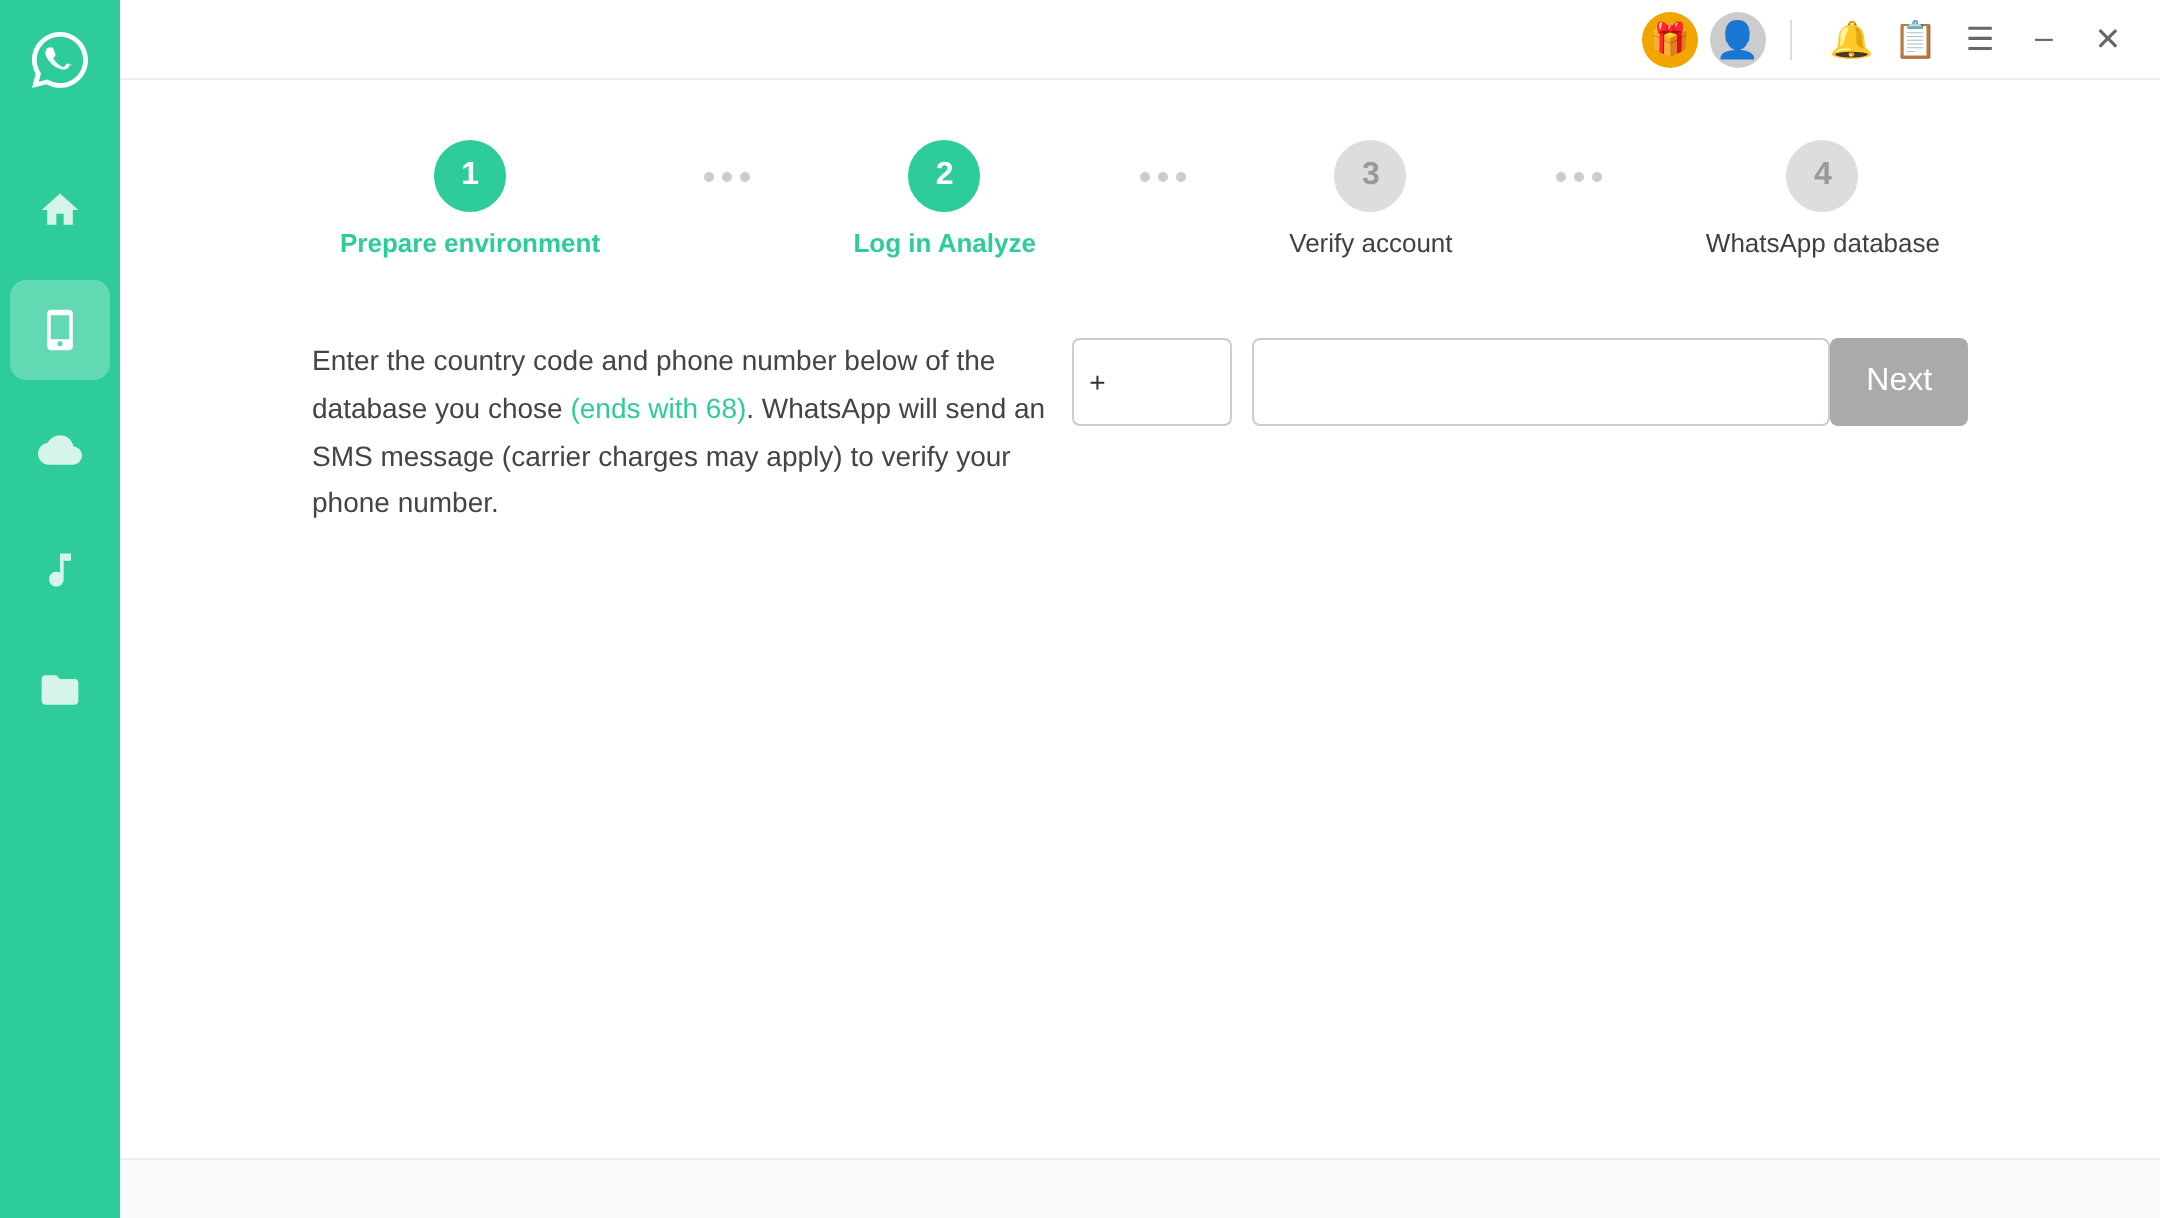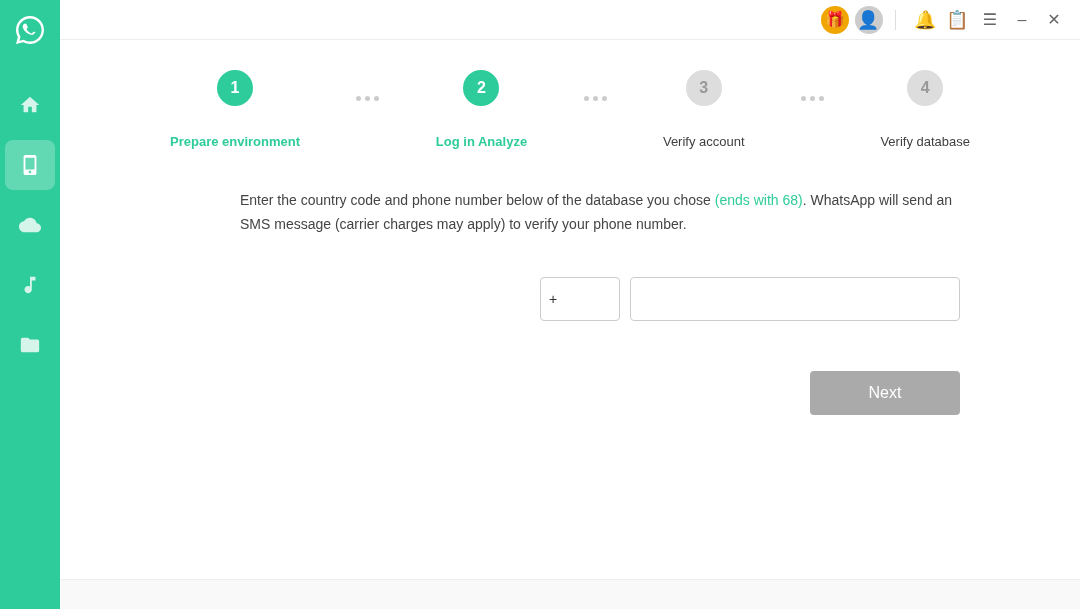--- a/index.html
+++ b/index.html
@@ -125,21 +125,20 @@
       align-items: center;
       justify-content: center;
       font-size: 16px;
       font-weight: bold;
     }
     .step-circle.active { background: #2ecc9a; color: white; border: 2px solid #2ecc9a; }
     .step-circle.inactive { background: #ddd; color: #999; border: 2px solid #ddd; }
     .step-label {
       font-size: 13px;
       white-space: nowrap;
-      margin-top: 20px;
     }
     .step-label.active { color: #2ecc9a; font-weight: 600; }
     .step-label.inactive { color: #404040; }
     .step-dots {
       display: flex;
       gap: 4px;
       align-items: center;
       flex: 1;
       justify-content: center;
       padding-bottom: 22px;
@@ -147,24 +146,24 @@
     .dot {
       width: 5px;
       height: 5px;
       border-radius: 50%;
       background: #ccc;
     }
 
     
     .content-area {
       flex: 1;
-      padding: 20px 120px;
-      display: flex;
-      flex-direction: column;
-      align-items: flex-end;
+      padding: 20px 96px;
+      display: flex;
+      flex-direction: row;
+      align-items: flex-start;
     }
     .description {
       font-size: 14px;
       color: #444;
       line-height: 1.7;
       max-width: 720px;
       width: 100%;
       margin-bottom: 40px;
     }
     .description .highlight { color: #2ecc9a; }
@@ -323,21 +322,21 @@
       <div class="step-dots">
         <div class="dot"></div>
         <div class="dot"></div>
         <div class="dot"></div>
       </div>
 
       <div class="step">
         <div class="step-circle inactive">
           <span>4</span>
         </div>
-        <span class="step-label inactive">Verify database</span>
+        <span class="step-label inactive">WhatsApp database</span>
       </div>
     </div>
   </div>
 
   <div class="content-area">
     <p class="description">
       <span>Enter the country code and phone number below of the database you chose </span><span class="highlight">(ends with 68)</span><span>. WhatsApp will send an SMS message (carrier charges may apply) to verify your phone number.</span>
     </p>
 
     <div class="input-row">

